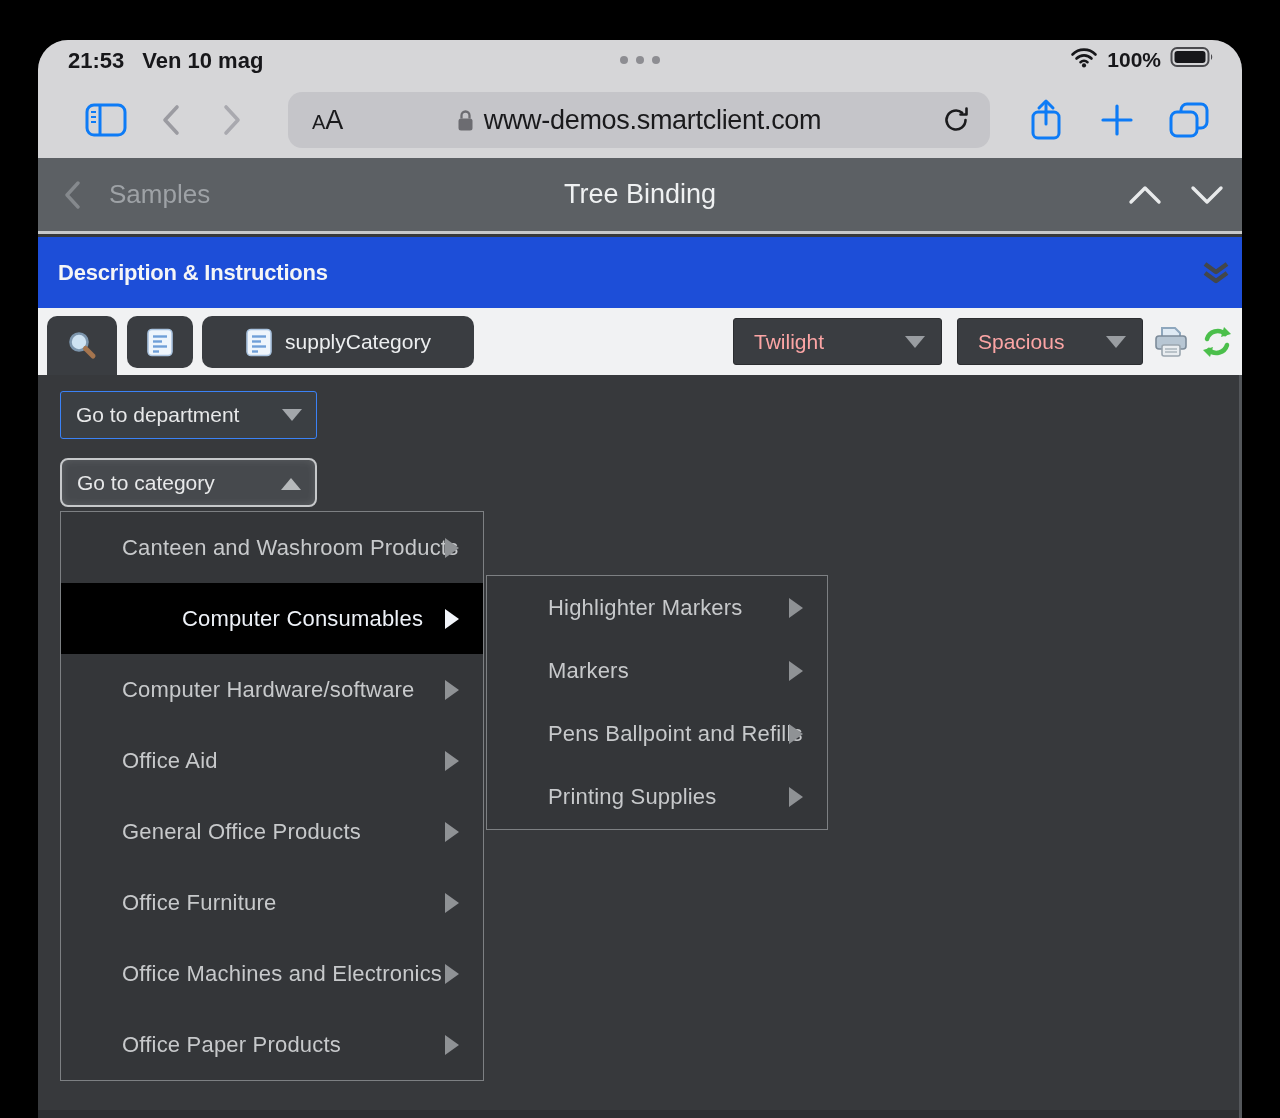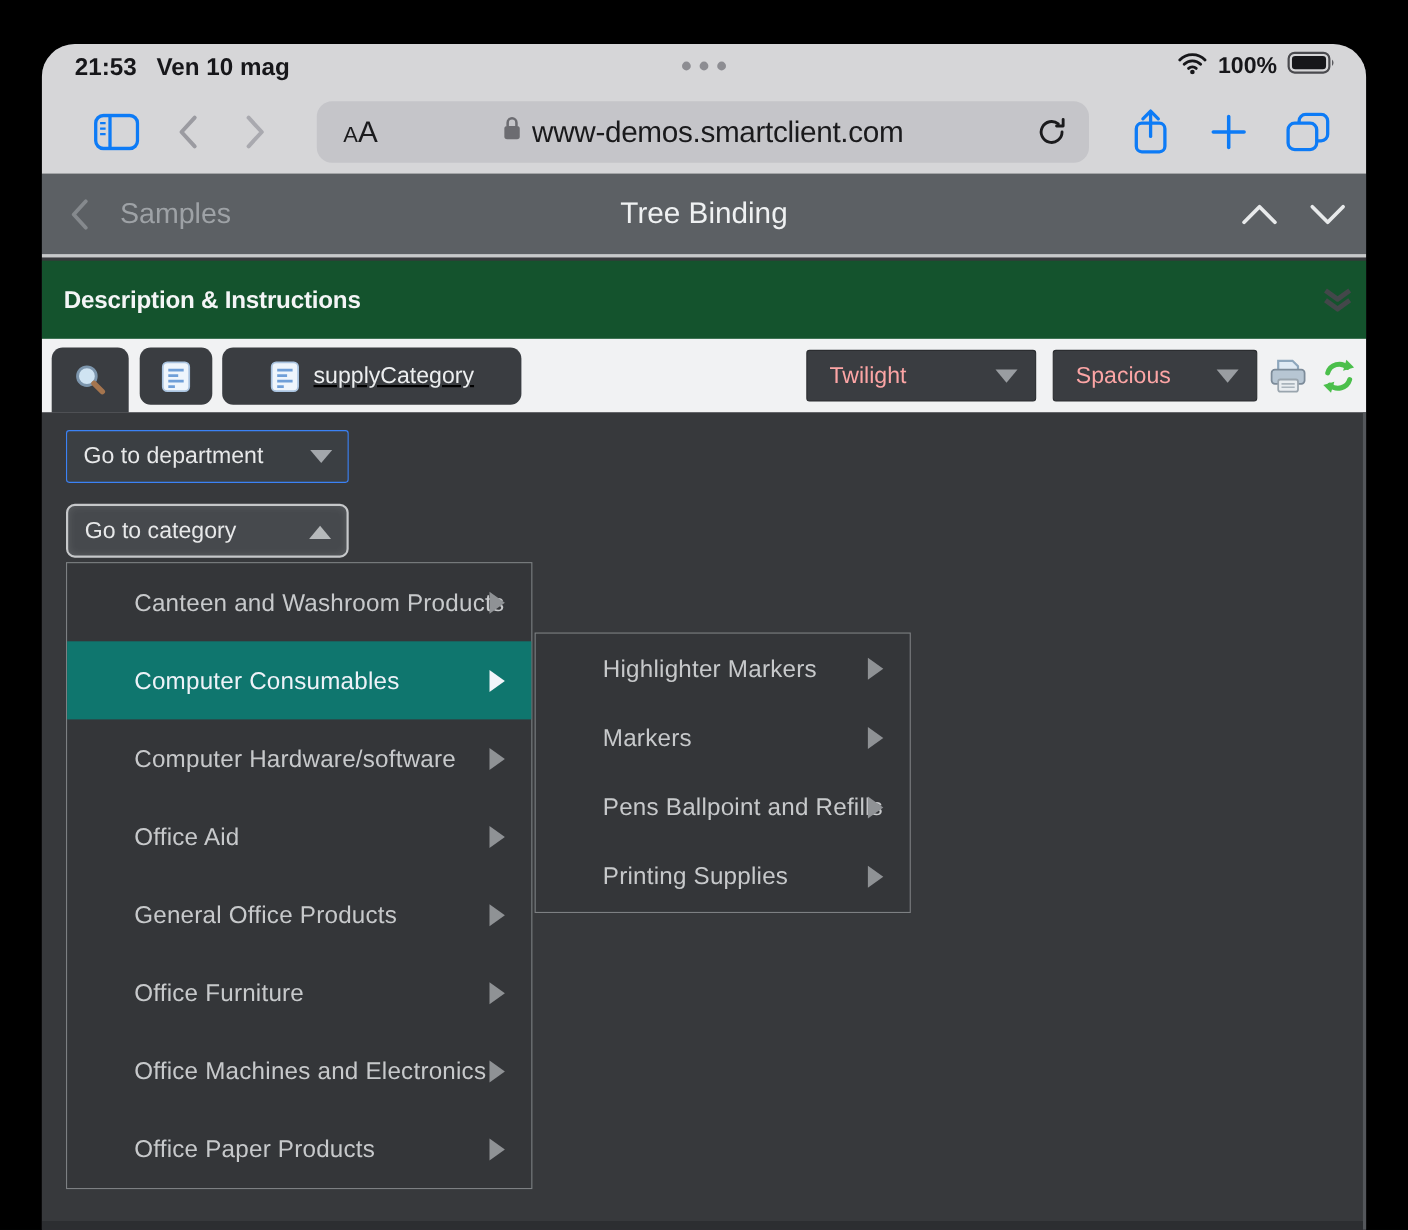--- a/index.html
+++ b/index.html
@@ -19,45 +19,45 @@
   .status-dots i { width:8px; height:8px; border-radius:50%; background:#8d8d92; }
   .status-right { position:absolute; right:26px; top:6px; display:flex; align-items:center; gap:9px;
                   font-size:21px; font-weight:600; color:#17171a; }
 
   .browser-row { position:absolute; left:0; top:42px; width:100%; height:76px; }
   .icon-btn { position:absolute; top:0; height:76px; display:flex; align-items:center; justify-content:center; }
   .url-pill { position:absolute; left:250px; top:10px; width:702px; height:56px; border-radius:14px;
               background:#c5c5c9; display:flex; align-items:center; }
   .aa { position:absolute; left:24px; font-size:27px; color:#1b1b1d; display:inline-block; }
   .aa::first-letter { font-size:20px; }
-  .url-center { position:absolute; left:0; right:0; display:flex; align-items:flex-start; justify-content:center; gap:10px; }
+  .url-center { position:absolute; left:0; right:0; display:flex; align-items:flex-end; justify-content:center; gap:10px; }
   .url-text { font-size:27px; color:#1a1a1c; letter-spacing:-0.3px; }
   .reload { position:absolute; right:20px; top:14px; }
 
   
   .page-header { position:absolute; left:0; top:118px; width:100%; height:76px; background:#5c6064;
                  border-bottom:3px solid #c7c9ca; }
   .back-group { position:absolute; left:26px; top:0; height:73px; display:flex; align-items:center; gap:28px; }
   .back-label { font-size:26px; color:#9ea2a6; }
   .page-title { position:absolute; left:0; right:0; top:0; height:73px; display:flex; align-items:center;
                 justify-content:center; font-size:27px; color:#eff1f2; }
   .hdr-chev { position:absolute; top:27px; }
 
   
-  .desc-bar { position:absolute; left:0; top:197px; width:100%; height:75px; background:#14532d; }
+  .desc-bar { position:absolute; left:0; top:197px; width:100%; height:75px; background:#1d4ed8; }
   .desc-title { position:absolute; left:20px; top:0; height:71px; display:flex; align-items:center;
                 font-size:22px; font-weight:700; color:#f4f5f6; letter-spacing:-0.2px; }
   .desc-collapse { position:absolute; left:1162px; top:22px; }
 
   
   .tabstrip { position:absolute; left:0; top:268px; width:100%; height:67px; background:#f1f2f3; }
   .tab { position:absolute; top:8px; background:#3a3d41; border-radius:10px; display:flex;
          align-items:center; justify-content:center; gap:12px; }
   .tab.active { border-radius:10px 10px 0 0; height:59px; }
-  .tab.inactive { height:52px;text-decoration:underline; }
+  .tab.inactive { height:52px; }
   .tab-label { font-size:21px; color:#eceeef; }
   .dd { position:absolute; top:10px; height:47px; background:#3a3d41; border-radius:3px;
         border:1px solid #2b2d30; }
   .dd-label { position:absolute; left:20px; top:0; height:45px; display:flex; align-items:center;
               font-size:21px; color:#fca5a5; }
   .tri-down { width:0; height:0; border-left:10px solid transparent; border-right:10px solid transparent;
               border-top:12px solid #999da1; }
   .tri-up   { width:0; height:0; border-left:10px solid transparent; border-right:10px solid transparent;
               border-bottom:12px solid #b6b9bb; }
   .dd .tri-down { position:absolute; right:16px; top:17px; }
@@ -77,21 +77,21 @@
              background:#46494d; box-shadow:inset 0 0 8px rgba(255,255,255,.12); }
 
   .menu { position:absolute; background:#343639; border:1px solid #7d8083; display:flex; flex-direction:column; }
   #category-menu { left:22px; top:136px; width:424px; height:570px; }
   #category-submenu { left:448px; top:200px; width:342px; height:255px; }
   .menu-item { position:relative; flex:1; display:flex; align-items:center; padding-left:61px; }
   .menu-label { font-size:22px; color:#c7c9cb; letter-spacing:0.2px; }
   .menu-arrow { position:absolute; right:24px; top:50%; transform:translateY(-50%); width:0; height:0;
                 border-top:10px solid transparent; border-bottom:10px solid transparent;
                 border-left:14px solid #8f9295; }
-  .menu-item.highlighted { background:#0f766e; }
+  .menu-item.highlighted { background:#000000;justify-content:center; }
   .menu-item.highlighted .menu-label { color:#eef2f8; }
   .menu-item.highlighted .menu-arrow { border-left-color:#f2f5fa; }
 
   .bottom-strip { position:absolute; left:0; bottom:0; width:100%; height:8px; background:#2c2e31; }
 </style>
 </head>
 <body>
 
 <div class="screen">
 

